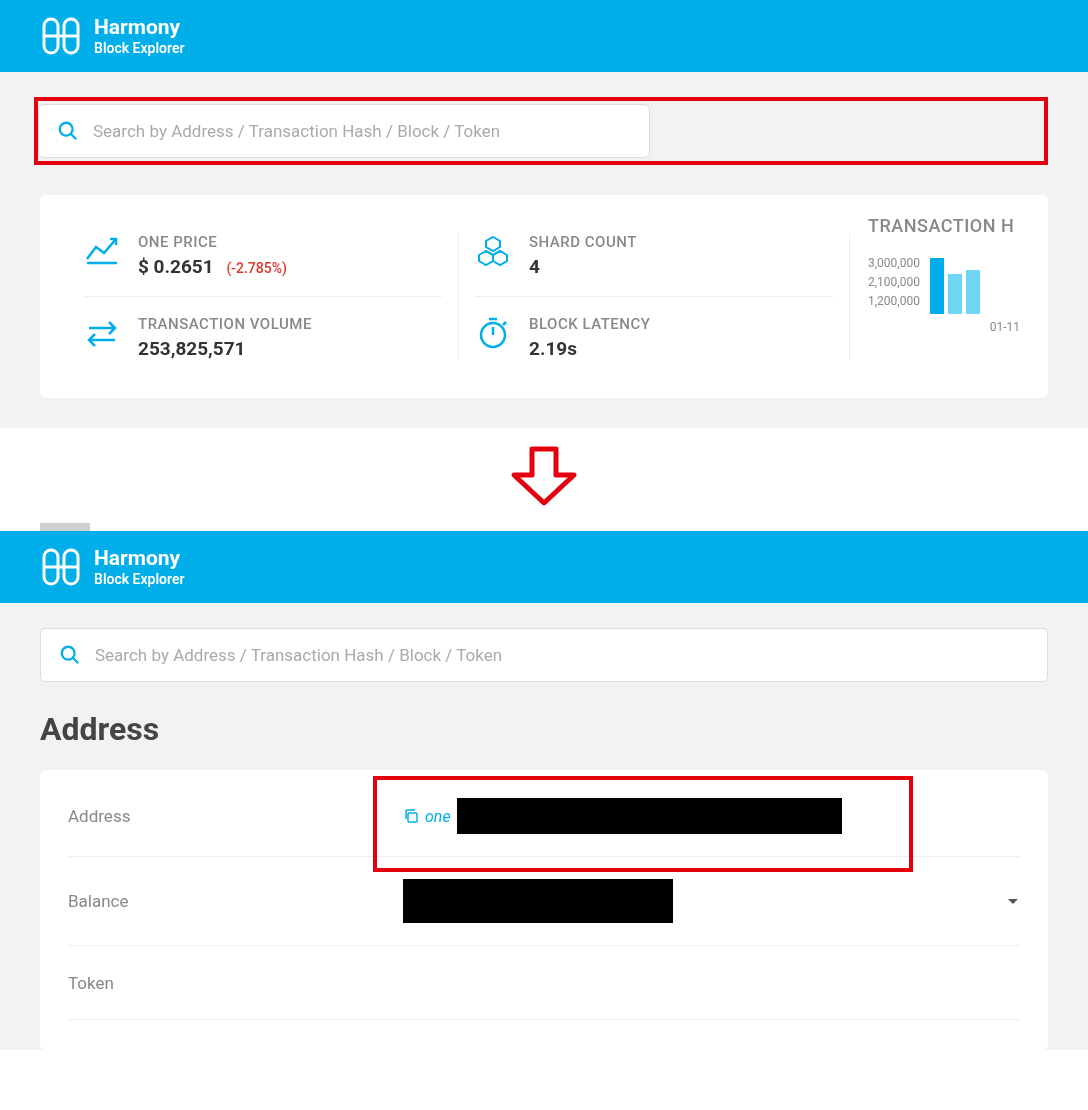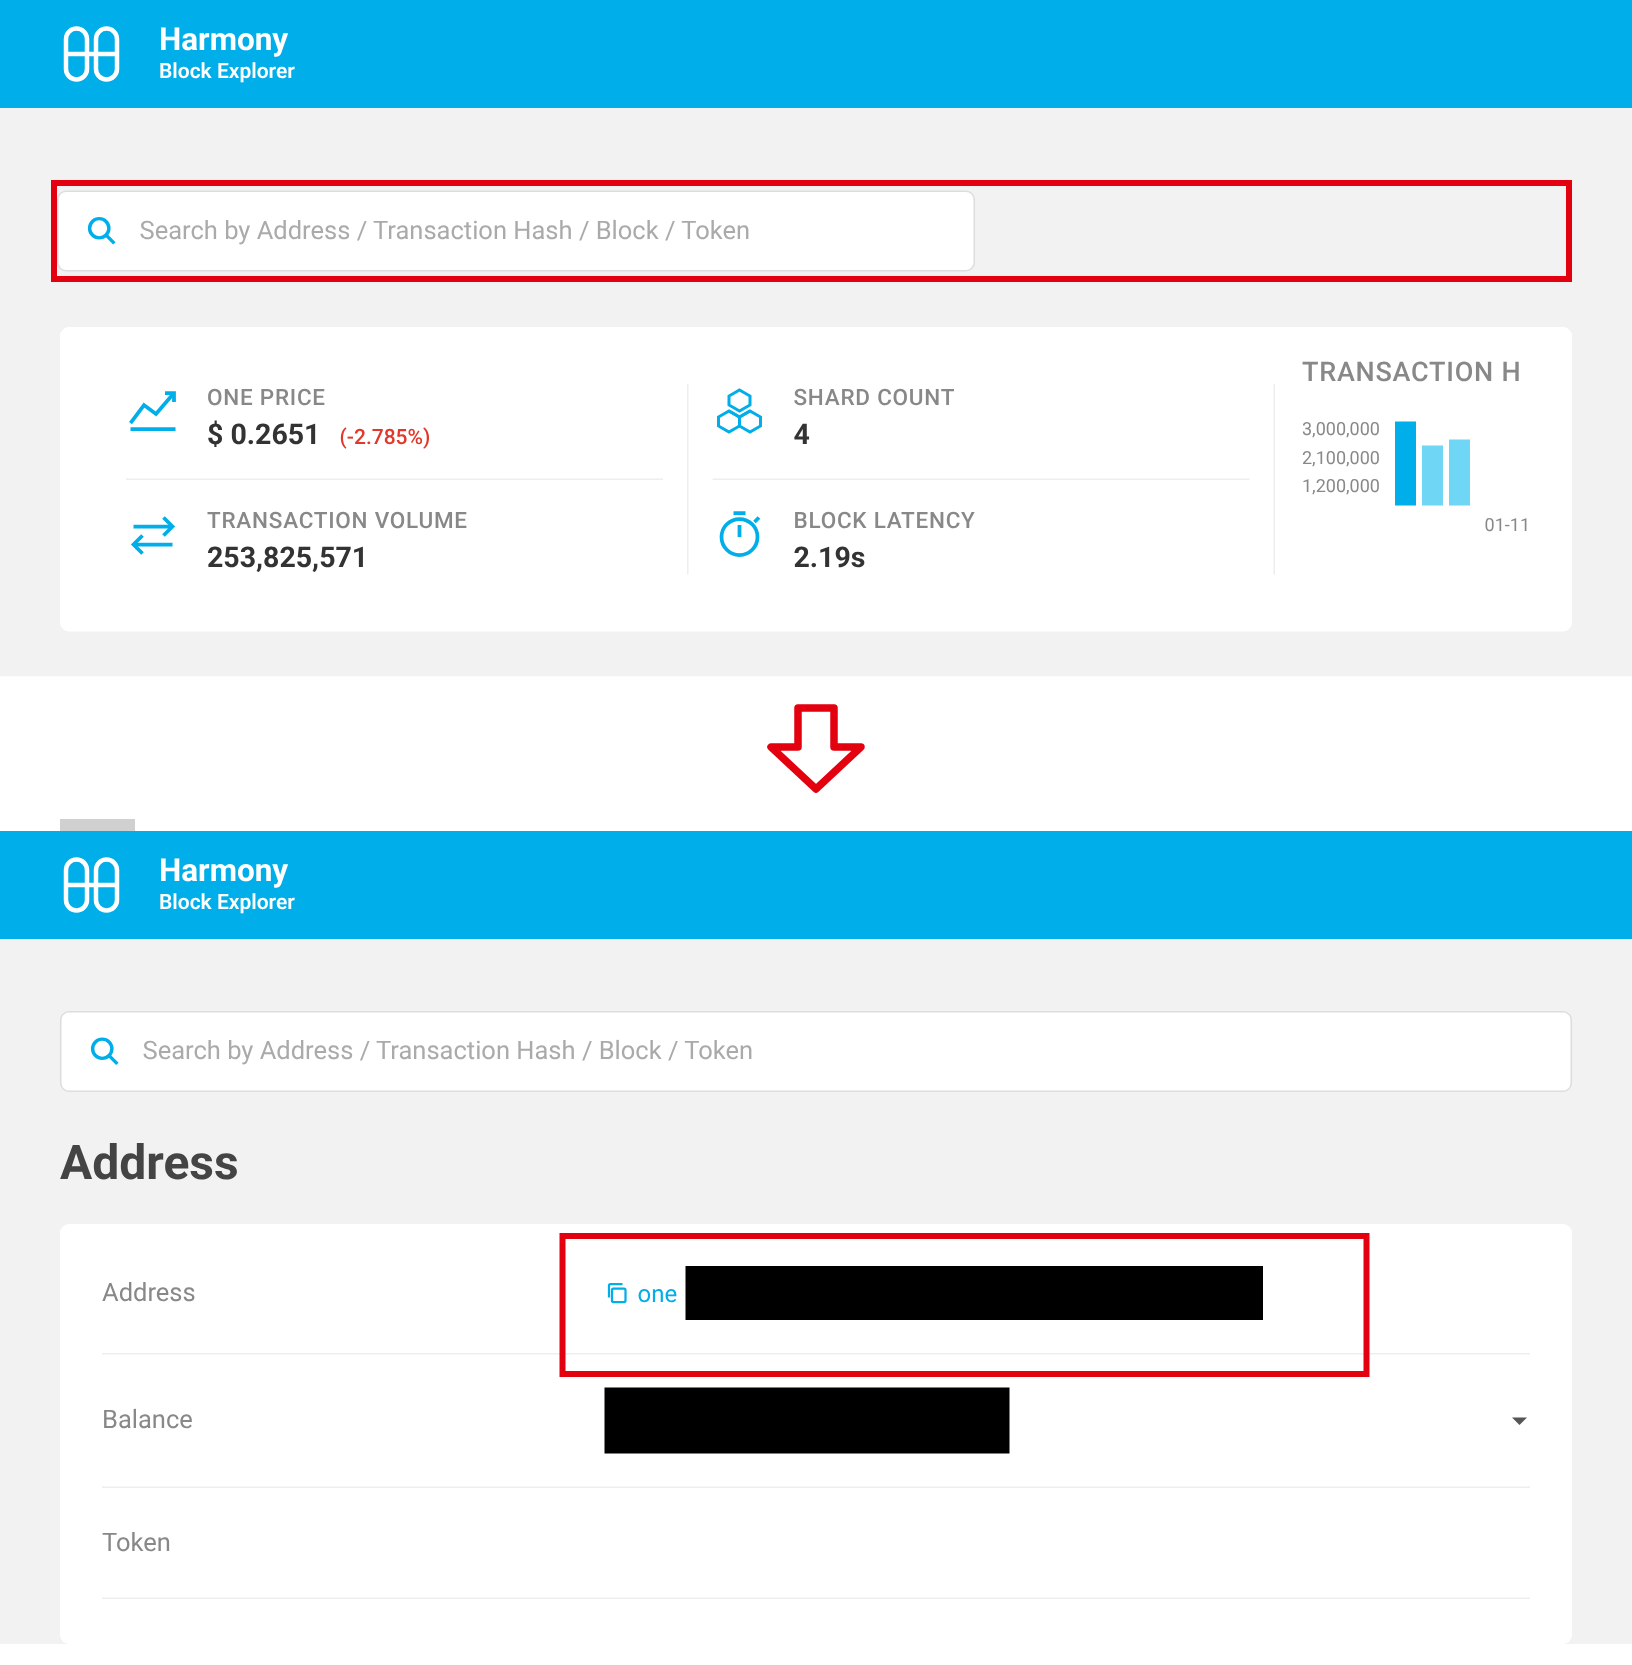--- a/index.html
+++ b/index.html
@@ -1,27 +1,27 @@
 <!DOCTYPE html>
 <html><head>
 <meta charset="utf-8">
 <style>
   * { box-sizing: border-box; margin: 0; padding: 0; font-family: -apple-system, BlinkMacSystemFont, "Segoe UI", Roboto, sans-serif; }
   body { width: 1088px; background: #fff; color: #333; }
   
   .header { background: #00AEE9; height: 72px; display: flex; align-items: center; padding: 0 40px; }
-  .logo-wrap { display: flex; align-items: flex-end; gap: 24px; }
+  .logo-wrap { display: flex; align-items: flex-end; gap: 12px; }
   .logo-icon { width: 42px; height: 42px; }
   .brand-text { color: #fff; line-height: 1.2; }
   .brand-title { font-size: 21px; font-weight: 700; }
   .brand-sub { font-size: 14px; font-weight: 600; }
   
   .main-area { background: #F2F2F2; padding: 0 40px 30px; }
   
-  .search-wrap { padding-top: 48px; }
+  .search-wrap { padding-top: 25px; }
   .search-bar { background: #fff; border: 1px solid #DDD; border-radius: 6px; height: 54px; display: flex; align-items: center; padding: 0 18px; gap: 14px; }
   .search-icon-svg { width: 22px; height: 22px; color: #00AEE9; flex-shrink: 0; }
   .search-input { border: none; outline: none; font-size: 17px; width: 100%; color: #333; }
   .search-input::placeholder { color: #AAA; }
   
   .red-box { border: 4px solid #E3000F; }
   .search-red { padding: 3px 6px 3px 0; margin-left: -6px; }
   
   .stats-card { background: #fff; border-radius: 6px; margin-top: 30px; padding: 20px 28px; display: flex; position: relative; overflow: hidden; }
   .stat-col { flex: 1; padding: 0 16px; }
@@ -47,21 +47,21 @@
   
   .scroll-hint { height: 8px; background: #fff; }
   .scroll-thumb { height: 8px; width: 50px; background: #D0D0D0; margin-left: 40px; }
   
   .section2 .main-area { padding-bottom: 0; }
   .page-title { font-size: 32px; font-weight: 700; color: #444; margin-top: 28px; }
   
   .detail-card { background: #fff; border-radius: 6px; margin-top: 22px; padding: 6px 28px 30px; }
   .detail-row { display: flex; align-items: center; padding: 22px 0; border-bottom: 1px solid #EEE; min-height: 74px; }
   .detail-label { width: 335px; font-size: 17px; color: #888; }
-  .detail-val { flex: 1; display: flex; align-items: center; gap: 6px; position: relative; }
+  .detail-val { flex: 1; display: flex; align-items: center; gap: 6px; position: relative; font-style: italic; }
   .copy-icon { width: 16px; height: 16px; color: #00AEE9; }
   .addr-prefix { color: #00AEE9; font-size: 16px; }
   .redacted { background: #000; height: 36px; }
   .red-addr { position: absolute; left: -30px; top: -22px; width: 540px; height: 96px; pointer-events: none; }
   
   .token-select { border: 1px solid #DDD; border-radius: 6px; padding: 10px 14px; display: flex; align-items: center; gap: 8px; flex: 1; }
   .token-badge { background: #EEE; border-radius: 4px; padding: 1px 8px; font-size: 14px; color: #555; }
   .dropdown-caret { margin-left: auto; color: #555; }
 </style>
 </head>

